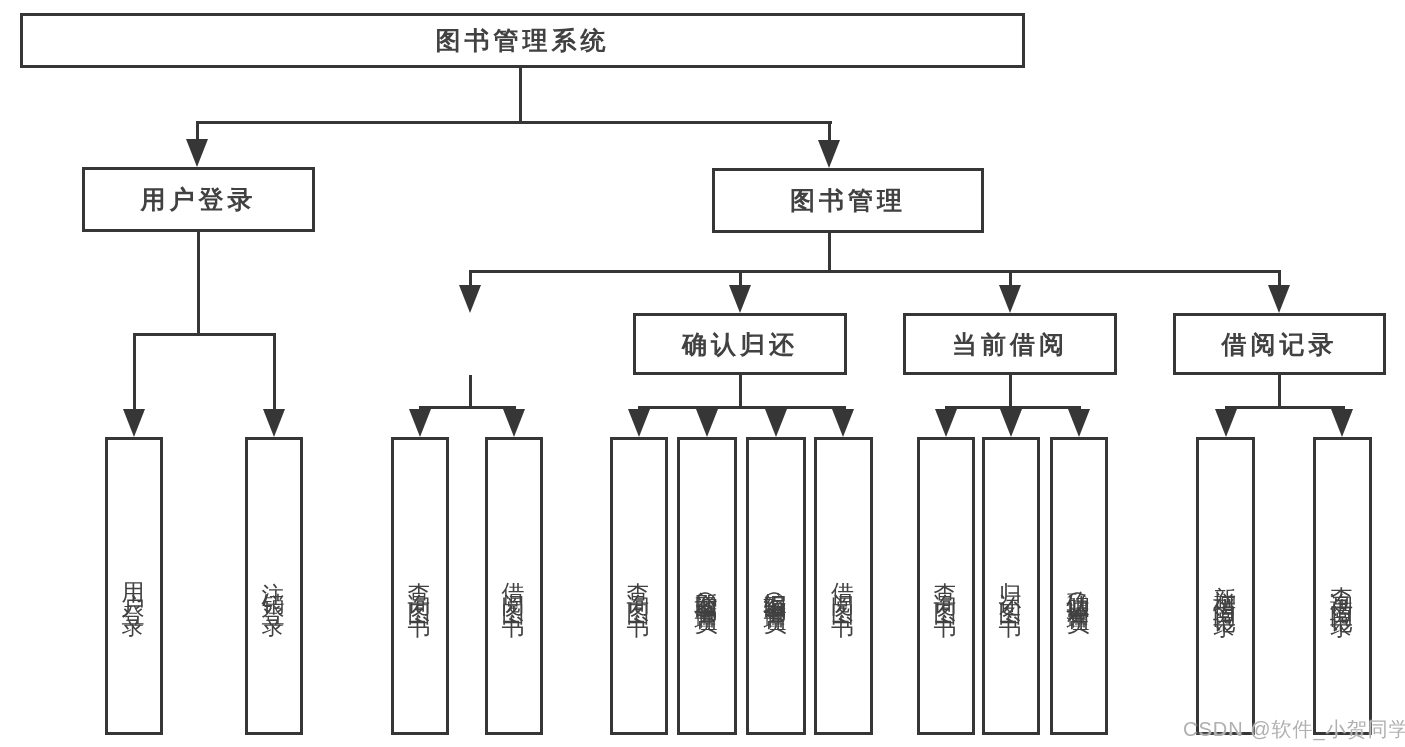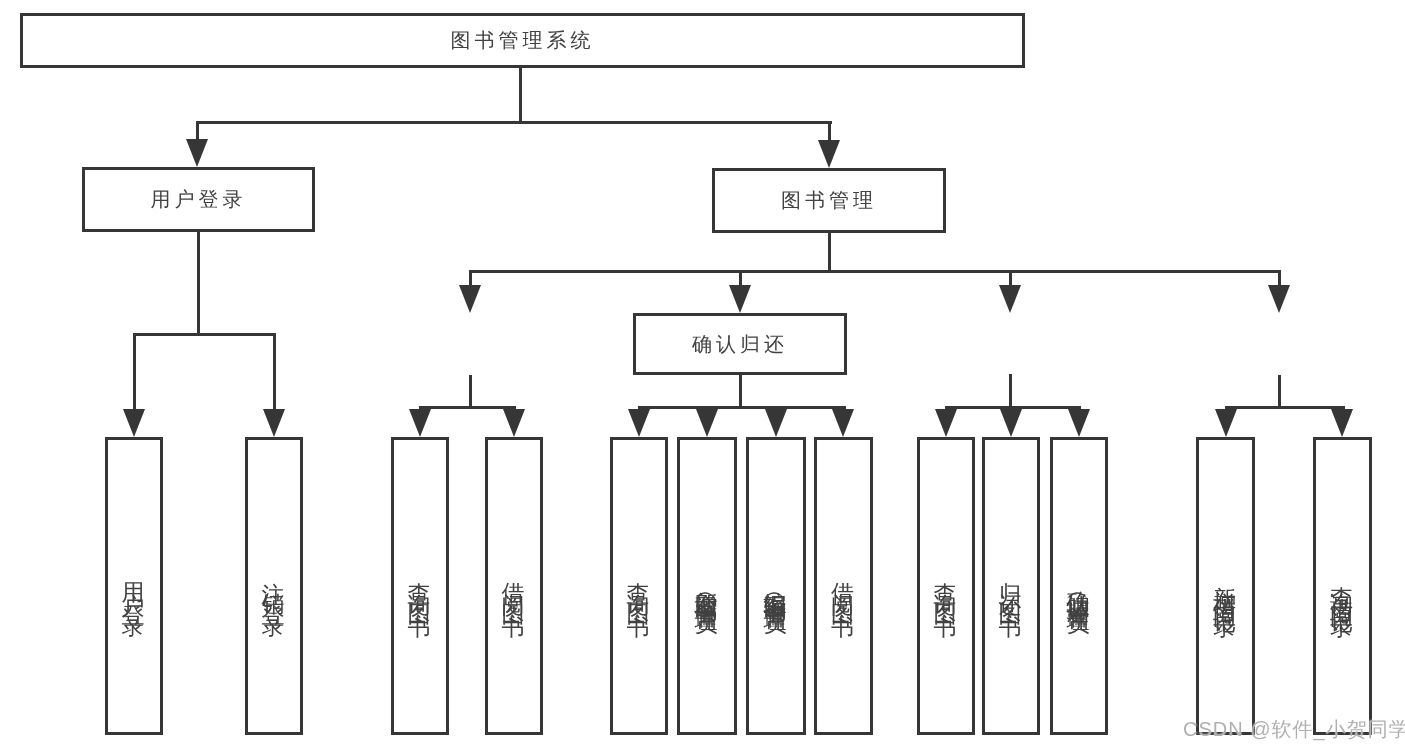--- a/index.html
+++ b/index.html
@@ -5,21 +5,21 @@
   html,body{margin:0;padding:0;background:#fff;}
   .canvas{
     position:relative;width:1405px;height:747px;background:var(--background,#fff);
     font-family:"Liberation Sans","DejaVu Sans",sans-serif;overflow:hidden;
   }
   .box{
     position:absolute;box-sizing:border-box;border:3px solid var(--line,#363636);
     background:#fff;display:flex;align-items:center;justify-content:center;
     color:var(--text,#414141);
   }
-  .hlabel{font-size:20px;letter-spacing:4px;white-space:nowrap;}
+  .hlabel{font-size:25px;letter-spacing:4px;white-space:nowrap;font-weight:bold;}
   .vlabel{
     writing-mode:vertical-rl;text-orientation:mixed;
     font-size:23px;color:var(--text,#414141);white-space:nowrap;
   }
   .ls-wide{letter-spacing:11px;}
   .ls-med{letter-spacing:6px;}
   .ls-tight{letter-spacing:3px;}
   .line{position:absolute;background:var(--line,#363636);}
   .arr{
     position:absolute;width:0;height:0;
@@ -37,26 +37,32 @@
 
 <div class="canvas">
 
   <div class="box" style="left:20px;top:13px;width:1005px;height:55px">
     <span class="hlabel">图书管理系统</span>
   </div>
 
   <div class="box" style="left:82px;top:167px;width:233px;height:65px">
     <span class="hlabel">用户登录</span>
   </div>
-  <div class="box" style="left:712px;top:168px;width:234px;height:65px">
+  <div class="box" style="left:712px;top:168px;width:272px;height:65px">
     <span class="hlabel">图书管理</span>
   </div>
 
   <div class="box" style="left:633px;top:313px;width:214px;height:62px">
     <span class="hlabel">确认归还</span>
+  </div>
+  <div class="box" style="left:903px;top:313px;width:214px;height:62px">
+    <span class="hlabel">当前借阅</span>
+  </div>
+  <div class="box" style="left:1173px;top:313px;width:213px;height:62px">
+    <span class="hlabel">借阅记录</span>
   </div>
 
   <div class="box" style="left:105px;top:437px;width:58px;height:298px">
     <span class="vlabel ls-wide">用户登录</span>
   </div>
   <div class="box" style="left:245px;top:437px;width:58px;height:298px">
     <span class="vlabel ls-wide">注销登录</span>
   </div>
 
   <div class="box" style="left:391px;top:437px;width:58px;height:298px">

